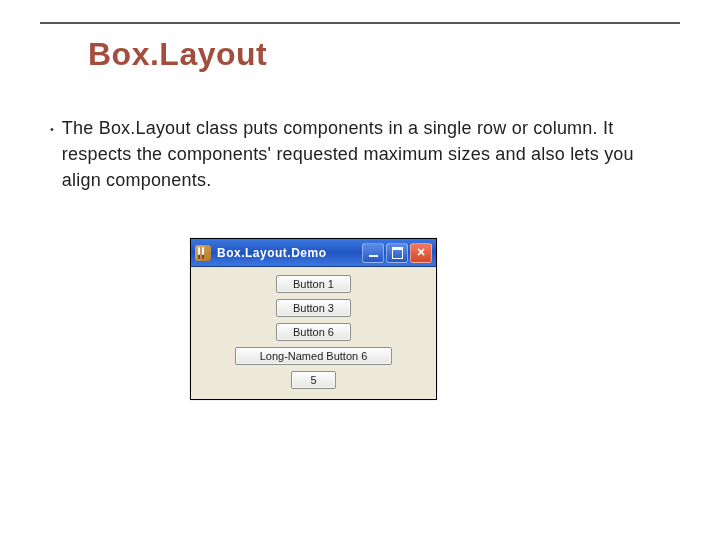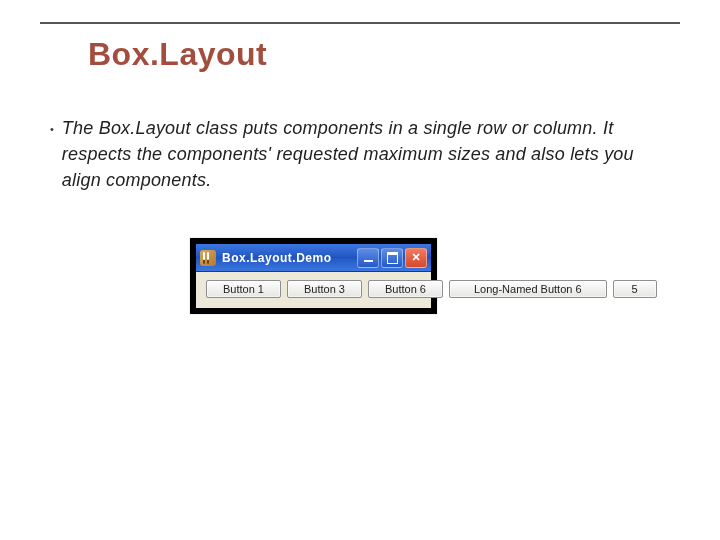--- a/index.html
+++ b/index.html
@@ -45,28 +45,27 @@
     color: #333;
     line-height: 26px;
     flex: 0 0 auto;
     padding-top: 1px;
   }
   .bullet-text {
     font-size: 18px;
     line-height: 26px;
     color: #222;
     letter-spacing: 0.2px;
-    font-style: italic;
   }
   .demo-window {
     position: absolute;
     top: 238px;
     left: 190px;
     width: 247px;
-    border: 6px solid #000000;
+    border: 1px solid #000000;
     background: #ece9d8;
     box-shadow: 0 0 0 1px rgba(0,0,0,0.05);
   }
   .win-titlebar {
     height: 28px;
     background: linear-gradient(to bottom,#3b77e0 0%,#2459c7 45%,#1e52be 50%,#2459c7 55%,#3b77e0 100%);
     display: flex;
     align-items: center;
     padding: 0 4px;
     gap: 6px;
@@ -135,21 +134,21 @@
     border-top-width: 3px;
   }
   .win-btn.close::before {
     content: "✕";
     font-size: 11px;
     line-height: 1;
   }
   .win-client {
     padding: 8px 10px 10px;
     display: flex;
-    flex-direction: row;
+    flex-direction: column;
     align-items: center;
     gap: 6px;
     background: #ece9d8;
   }
   .swing-btn {
     background: linear-gradient(to bottom,#fdfdfd,#e6e6e3);
     border: 1px solid #8e8f91;
     border-radius: 2px;
     padding: 2px 16px;
     font-family: Tahoma, sans-serif;

